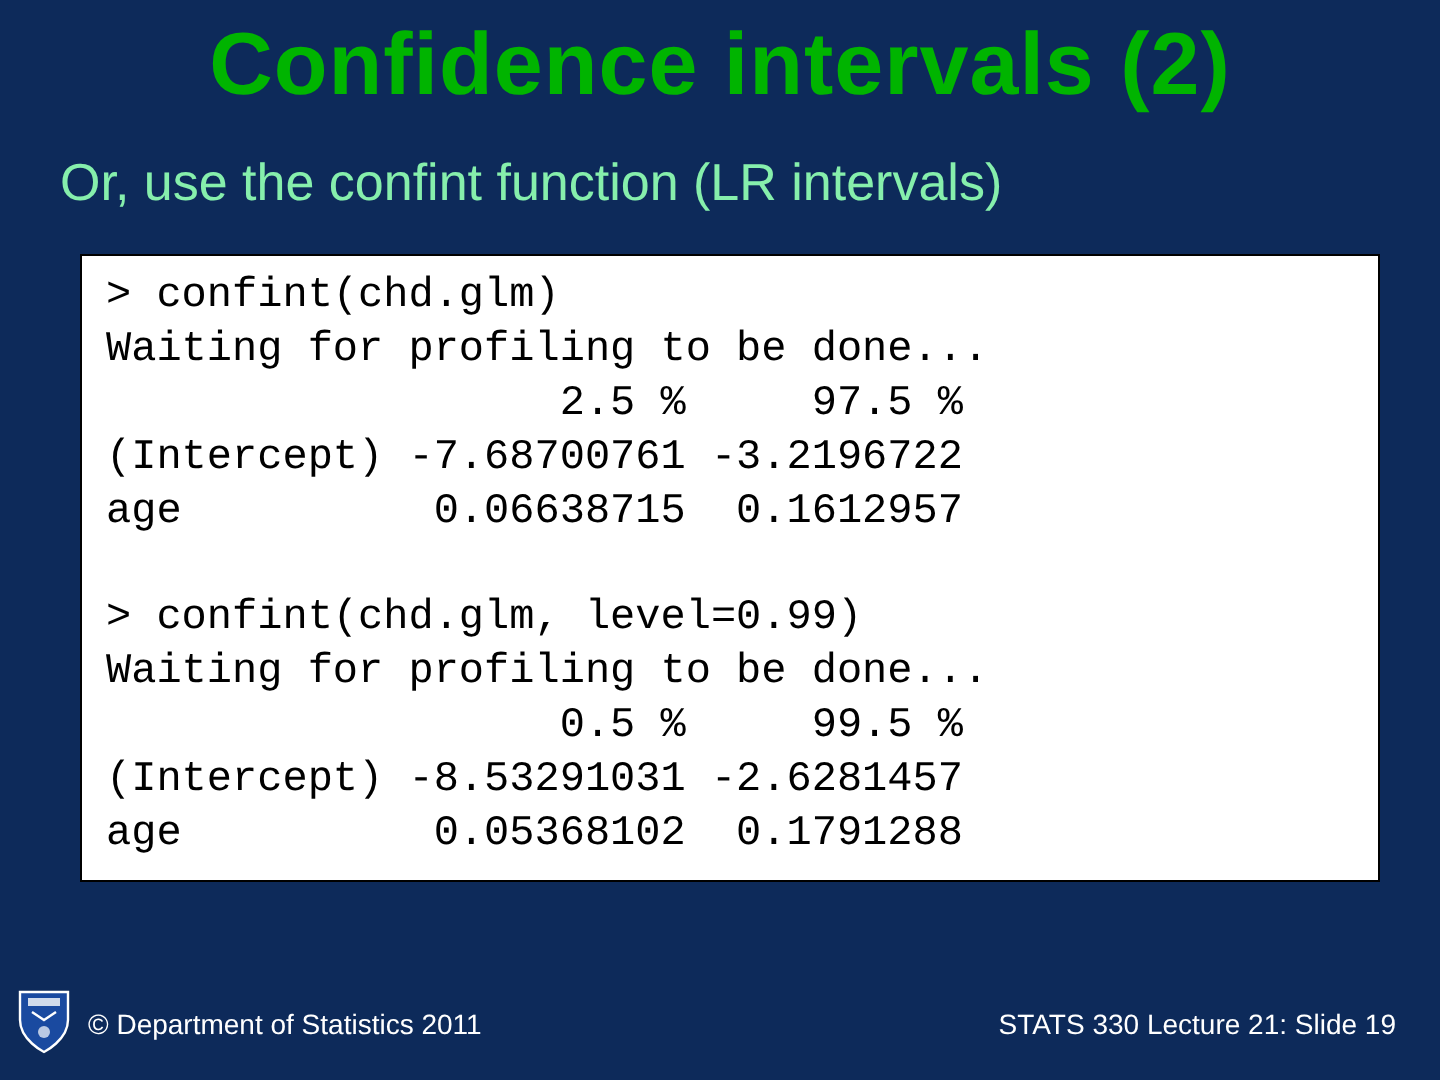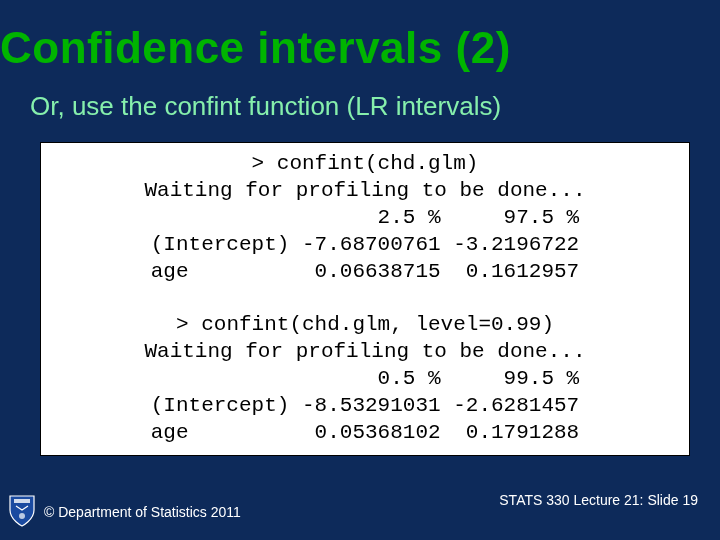--- a/index.html
+++ b/index.html
@@ -8,40 +8,39 @@
     background: #0d2a5a;
     font-family: Arial, Helvetica, sans-serif;
     color: #fff;
     position: relative;
   }
   .title {
     font-family: "Comic Sans MS", "Comic Sans", cursive, sans-serif;
     color: #00b400;
     font-size: 44px;
     font-weight: bold;
-    text-align: left;
-    padding-top: 23px;
+    text-align: center;
+    padding-top: 8px;
     letter-spacing: 0.5px;
   }
   .subtitle {
     color: #86efac;
     font-size: 26px;
     padding: 18px 30px 10px 30px;
   }
   .codebox {
     background: #fff;
     color: #000;
     border: 1px solid #000;
     margin: 10px 30px 0 40px;
     padding: 8px 12px 8px 12px;
     font-family: "Courier New", Courier, monospace;
     font-size: 21px;
     line-height: 1.28;
     white-space: pre;
-    text-align: center;
   }
   .footer {
     position: absolute;
     bottom: 8px;
     left: 0; right: 0;
     color: #fff;
     font-size: 14px;
   }
   .crest {
     position: absolute;
@@ -50,21 +49,21 @@
   }
   .crest svg { width: 100%; height: 100%; }
   .copyright {
     position: absolute;
     left: 44px;
     bottom: 12px;
   }
   .slideinfo {
     position: absolute;
     right: 22px;
-    bottom: 24px;
+    bottom: 12px;
     margin-left: 21px;
   }
 </style>
 </head>
 <body>
 
 <div class="title">Confidence intervals (2)</div>
 
 <div class="subtitle">Or, use the confint function (LR intervals)</div>
 

